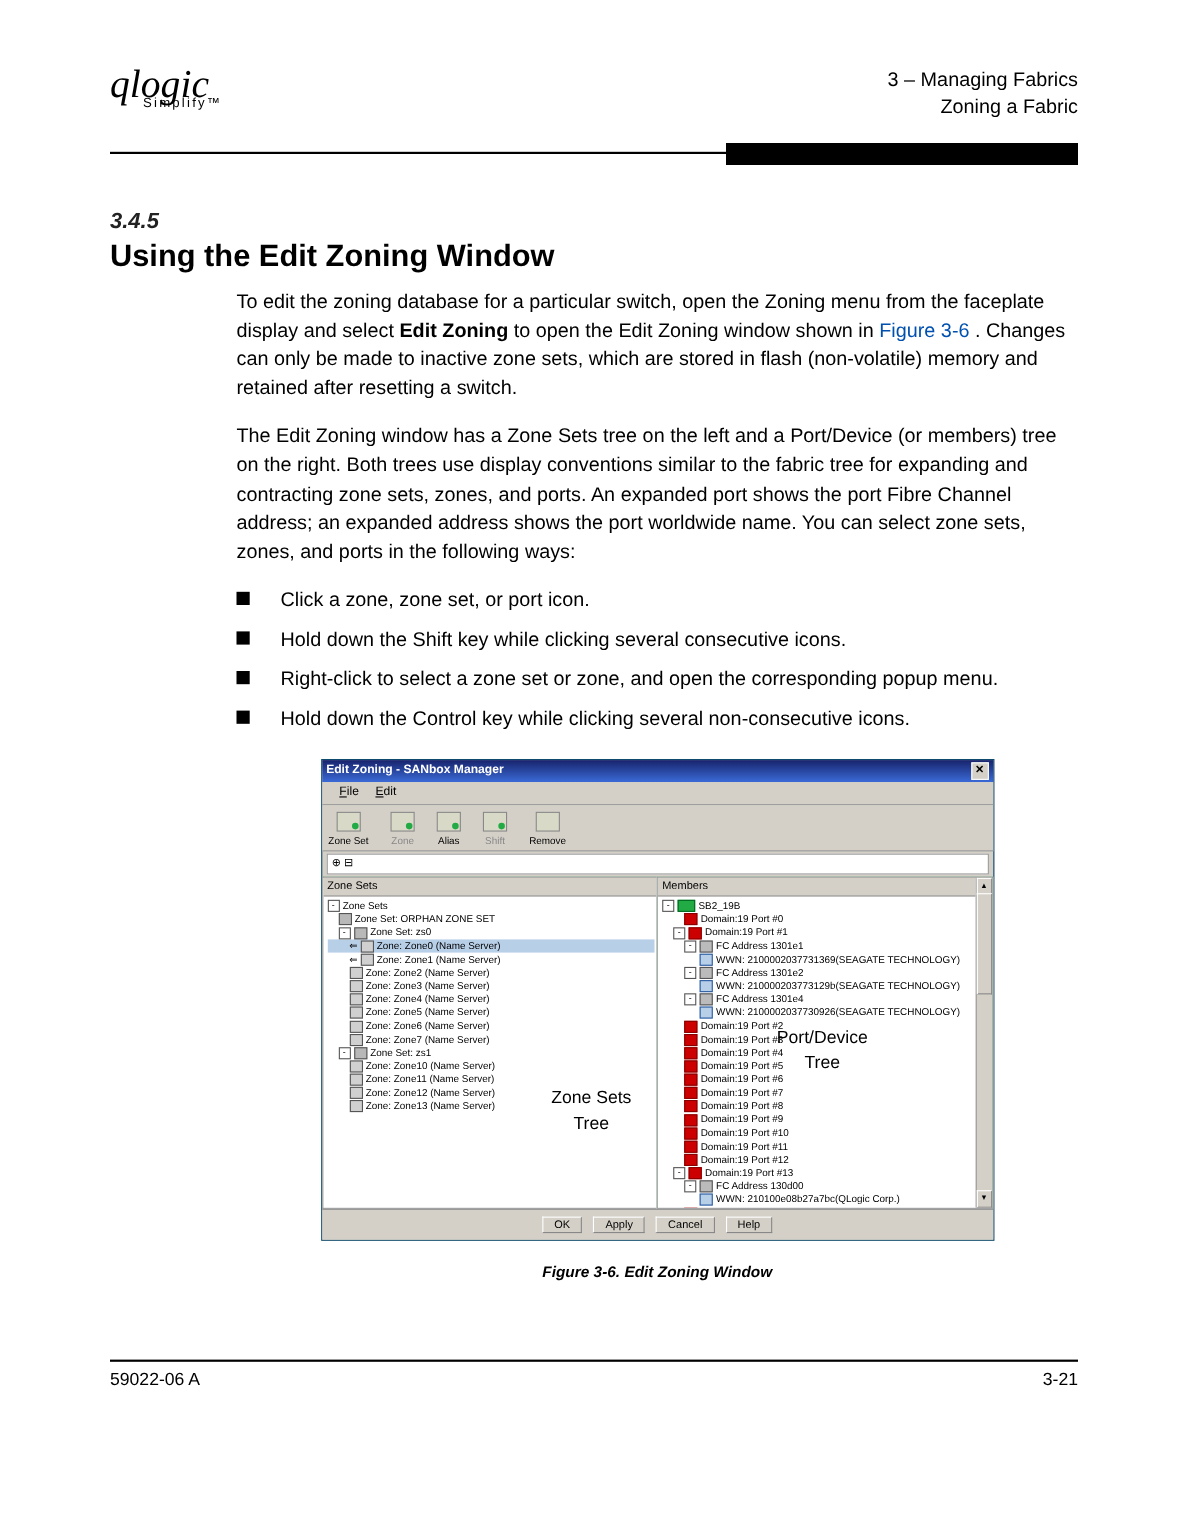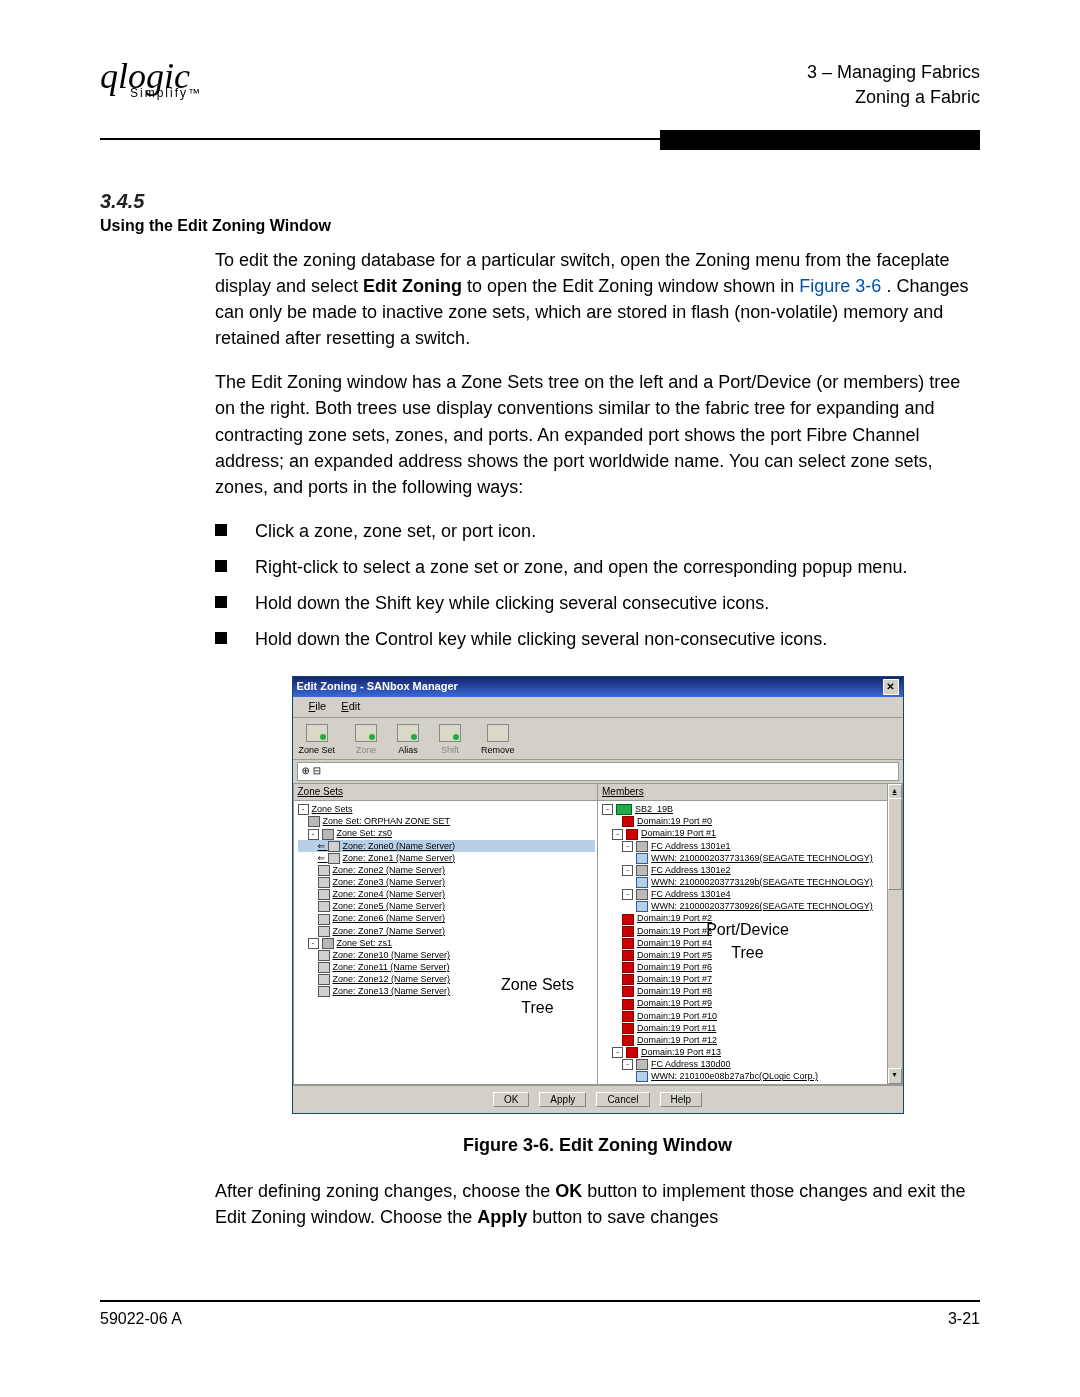--- a/index.html
+++ b/index.html
@@ -46,21 +46,21 @@
   .rule-block { width: 320px; background: #000; height: 20px;}
   .section-num {
     font-style: italic;
     font-weight: bold;
     font-size: 20px;
     margin-top: 40px;
     color: #222;
   }
   .section-title {
     font-weight: bold;
-    font-size: 16px;
+    font-size: 28px;
     margin: 4px 0 12px 0;
   }
   .body-text {
     margin-left: 115px;
     font-size: 18px;
     line-height: 1.45;
   }
   .body-text p { margin: 0 0 18px 0;}
   .body-text a.figref { color: #0050b0; text-decoration: none;}
   ul.sq {
@@ -74,23 +74,24 @@
     margin-bottom: 10px;
   }
   ul.sq li::before {
     content: "";
     position: absolute;
     left: 0; top: 6px;
     width: 12px; height: 12px;
     background: #000;
   }
   .figure-caption {
+    font-style: italic;
     font-weight: bold;
     text-align: center;
-    font-size: 18px;
+    font-size: 14px;
     margin: 18px 0 20px 0;
   }
   .footer-rule { border-top: 2px solid #000; margin-top: 70px;}
   .footer-row {
     display: flex;
     justify-content: space-between;
     font-size: 16px;
     padding-top: 8px;
     gap: 41px;
   }
@@ -146,21 +147,21 @@
   .win .toolbar .tb .ticon::after{
     content:""; position:absolute; right:1px; bottom:1px;
     width:6px;height:6px; background:#2a4; border-radius:50%;
   }
   .win .toolbar .tb.remove .ticon::after{ background:none;}
   .win .path {
     background:#fff; color:#000; padding:1px 4px; border:1px solid #999;
     margin: 2px 4px; font-size:10px;
   }
   .win .panes {
-    display:flex; align-items:flex-end; background:#15803d; position:relative;text-decoration:underline;
+    display:flex; align-items:flex-end; background:#15803d; position:relative;
   }
   .win .pane-l, .win .pane-r {
     flex:1; border:1px solid #999; overflow:hidden; height:300px;
     background:#fff;
   }
   .win .pane-l { border-right:none;}
   .win .pane-hd {
     background:#d4d0c8; padding:1px 4px; border-bottom:1px solid #999;
     font-size:10px;
   }
@@ -231,22 +232,22 @@
       <span>To edit the zoning database for a particular switch, open the Zoning menu from the faceplate display and select </span>
       <strong>Edit Zoning</strong>
       <span> to open the Edit Zoning window shown in </span>
       <a class="figref">Figure 3-6</a>
       <span>. Changes can only be made to inactive zone sets, which are stored in flash (non-volatile) memory and retained after resetting a switch.</span>
     </p>
     <p>The Edit Zoning window has a Zone Sets tree on the left and a Port/Device (or members) tree on the right. Both trees use display conventions similar to the fabric tree for expanding and contracting zone sets, zones, and ports. An expanded port shows the port Fibre Channel address; an expanded address shows the port worldwide name. You can select zone sets, zones, and ports in the following ways:</p>
 
     <ul class="sq">
       <li>Click a zone, zone set, or port icon.</li>
+      <li>Hold down the Shift key while clicking several consecutive icons.</li>
       <li>Right-click to select a zone set or zone, and open the corresponding popup menu.</li>
-      <li>Hold down the Shift key while clicking several consecutive icons.</li>
       <li>Hold down the Control key while clicking several non-consecutive icons.</li>
     </ul>
 
     <div class="win">
       <div class="titlebar">
         <span>Edit Zoning - SANbox Manager</span>
         <span class="x">✕</span>
       </div>
       <div class="menubar">
         <span><u>F</u>ile</span>
@@ -349,27 +350,20 @@
       <div class="buttons">
         <button>OK</button>
         <button>Apply</button>
         <button>Cancel</button>
         <button>Help</button>
       </div>
     </div>
 
     <div class="figure-caption">Figure 3-6.  Edit Zoning Window</div>
 
-    <p>
-      <span>After defining zoning changes, choose the </span>
-      <strong>OK</strong>
-      <span> button to implement those changes and exit the Edit Zoning window. Choose the </span>
-      <strong>Apply</strong>
-      <span> button to save changes</span>
-    </p>
   </div>
 
   <div class="footer-rule"></div>
   <div class="footer-row">
     <div>59022-06  A</div>
     <div>3-21</div>
   </div>
 
 </div>
 

